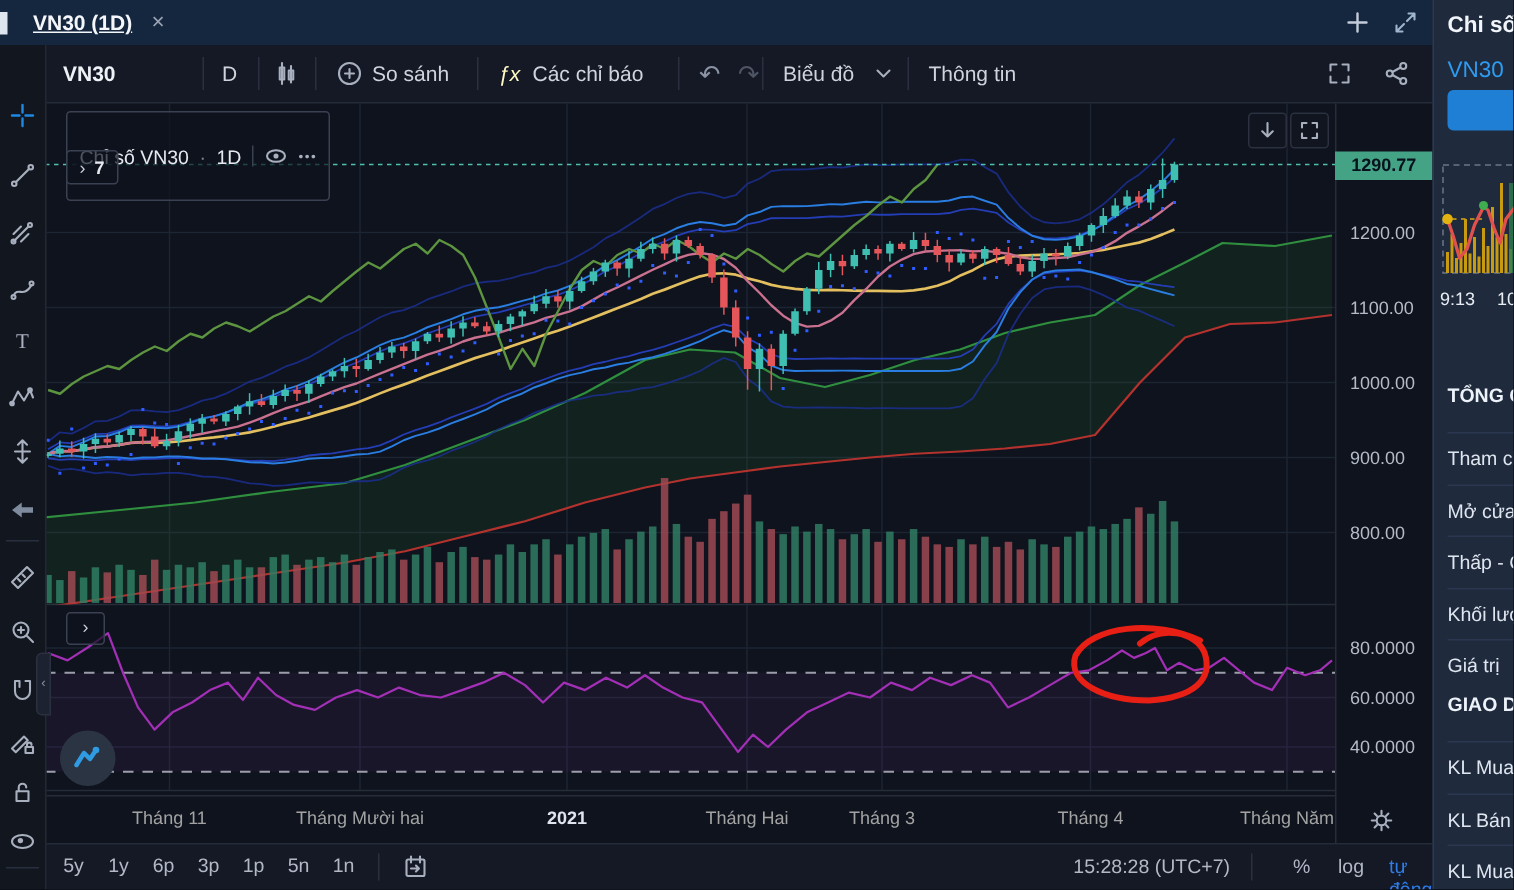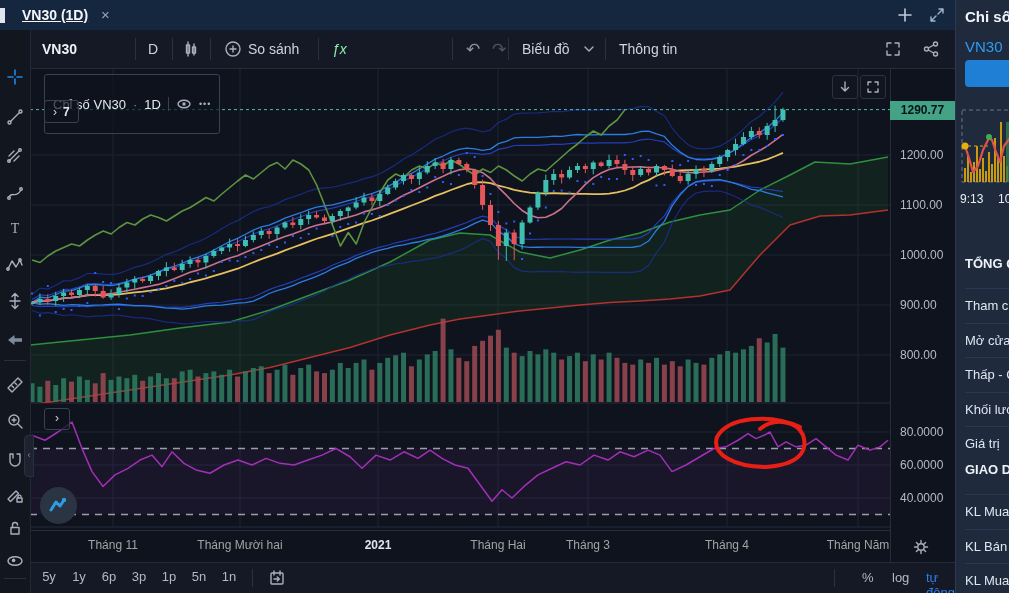--- a/index.html
+++ b/index.html
@@ -516,21 +516,22 @@
         <rect class="icon" x="4.5" y="5" width="3" height="8"></rect>
         <rect class="icon" x="10.5" y="7" width="3" height="6"></rect>
       </svg>
   <div class="abs tb-div" style="left:180px;"></div>
   <svg class="abs" style="left:194px;top:10px;" width="18" height="18">
     <circle class="icon" cx="9" cy="9" r="7"></circle>
         <path class="icon" d="M9 6v6 M6 9h6"></path>
       </svg>
   <span class="abs tb-item" style="left:218px;">So sánh</span>
   <div class="abs tb-div" style="left:288px;"></div>
-  <span class="abs tb-item" style="left:302px;font-style:italic;color:#86efac;">ƒx</span>
+  <span class="abs tb-item" style="left:302px;font-style:italic;color:#fef9c3;">ƒx</span>
+  <span class="abs tb-item" style="left:325px;">Các chỉ báo</span>
   <div class="abs tb-div" style="left:422px;"></div>
   <span class="abs tb-item" style="left:436px;font-size:17px;color:#8b93a3;">↶</span>
   <span class="abs tb-item" style="left:462px;font-size:17px;color:#4e5564;">↷</span>
   <div class="abs tb-div" style="left:478px;"></div>
   <span class="abs tb-item" style="left:492px;">Biểu đồ</span>
   <svg class="abs" style="left:552px;top:12px;" width="14" height="14">
     <path class="icon" d="M3 5l4 4 4-4"></path>
       </svg>
   <div class="abs tb-div" style="left:575px;"></div>
   <span class="abs tb-item" style="left:589px;">Thông tin</span>
@@ -680,20 +681,21 @@
   <circle class="icon" cx="9" cy="9" r="3.2"></circle>
       <path class="icon" d="M9 2.5v2.3 M9 13.2v2.3 M2.5 9h2.3 M13.2 9h2.3 M4.4 4.4l1.6 1.6 M12 12l1.6 1.6 M13.6 4.4L12 6 M6 12l-1.6 1.6"></path>
     </svg>
 
 <div class="abs" id="bottom-bar">
   <div class="abs" style="left:222px;top:6px;width:1px;height:18px;background:#2a3040;"></div>
   <svg class="abs" style="left:238px;top:6px;" width="18" height="18">
     <rect class="icon" x="3" y="4" width="12" height="11" rx="1"></rect>
         <path class="icon" d="M6 2v4 M12 2v4 M6 10h5 M9.3 8l2 2-2 2"></path>
       </svg>
+  <span class="abs" style="left:620px;top:7px;width:170px;text-align:right;font-size:13px;color:#b2b8c6;">15:28:28 (UTC+7)</span>
   <div class="abs" style="left:804px;top:6px;width:1px;height:18px;background:#2a3040;"></div>
   <span class="abs" style="left:832px;top:7px;font-size:13px;color:#b2b8c6;">%</span>
   <span class="abs" style="left:862px;top:7px;font-size:13px;color:#b2b8c6;">log</span>
   <span class="abs" style="left:896px;top:7px;font-size:13px;color:#2e7de9;">tự động</span>
 </div>
 
 <div class="abs" id="sidebar">
   <div class="abs" style="left:9px;top:8px;font-size:15px;font-weight:bold;color:#f2f6fb;white-space:nowrap;">Chi số</div>
   <div class="abs" style="left:9px;top:38px;font-size:15px;color:#2e9bf0;white-space:nowrap;">VN30</div>
   <div class="abs" style="left:9px;top:60px;width:60px;height:27px;background:#1f7fd4;border-radius:4px;"></div>

